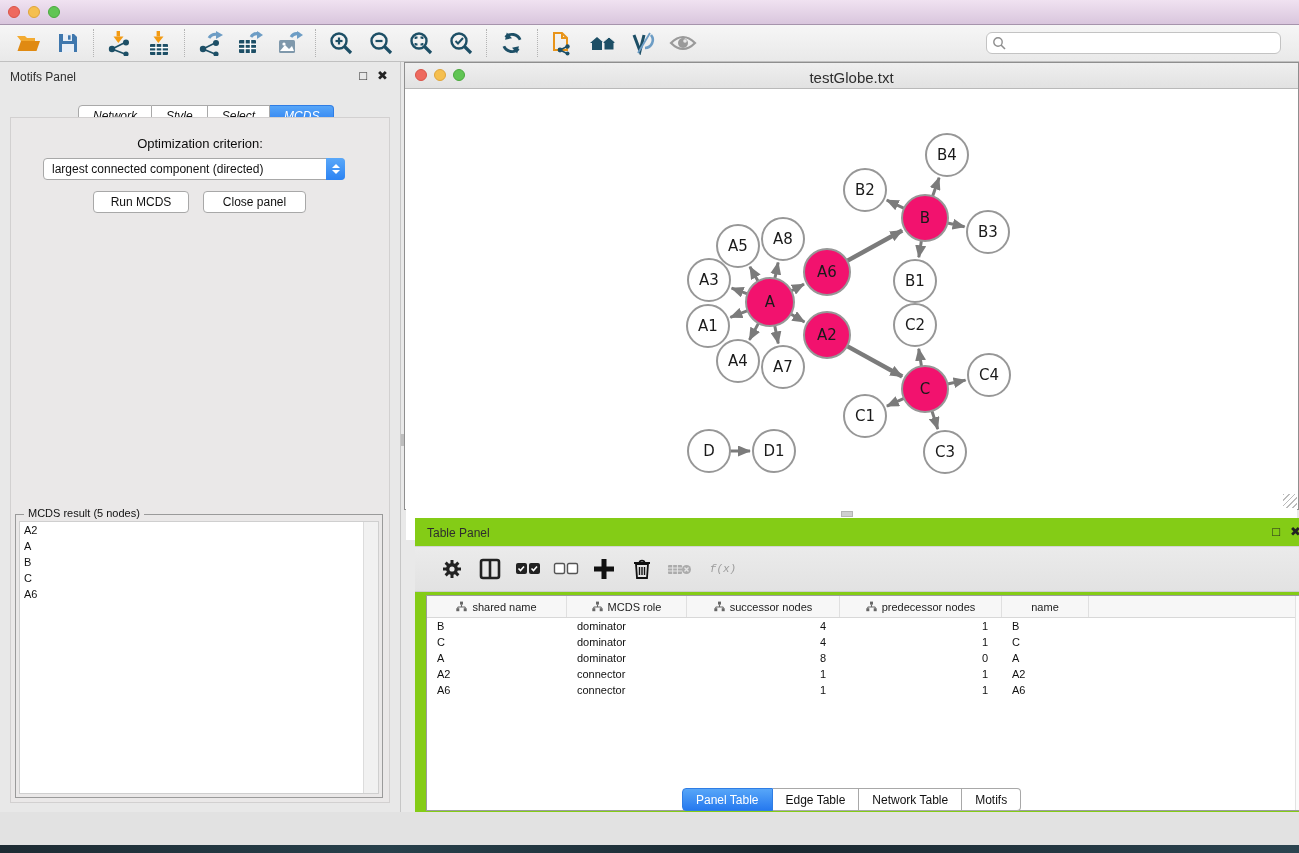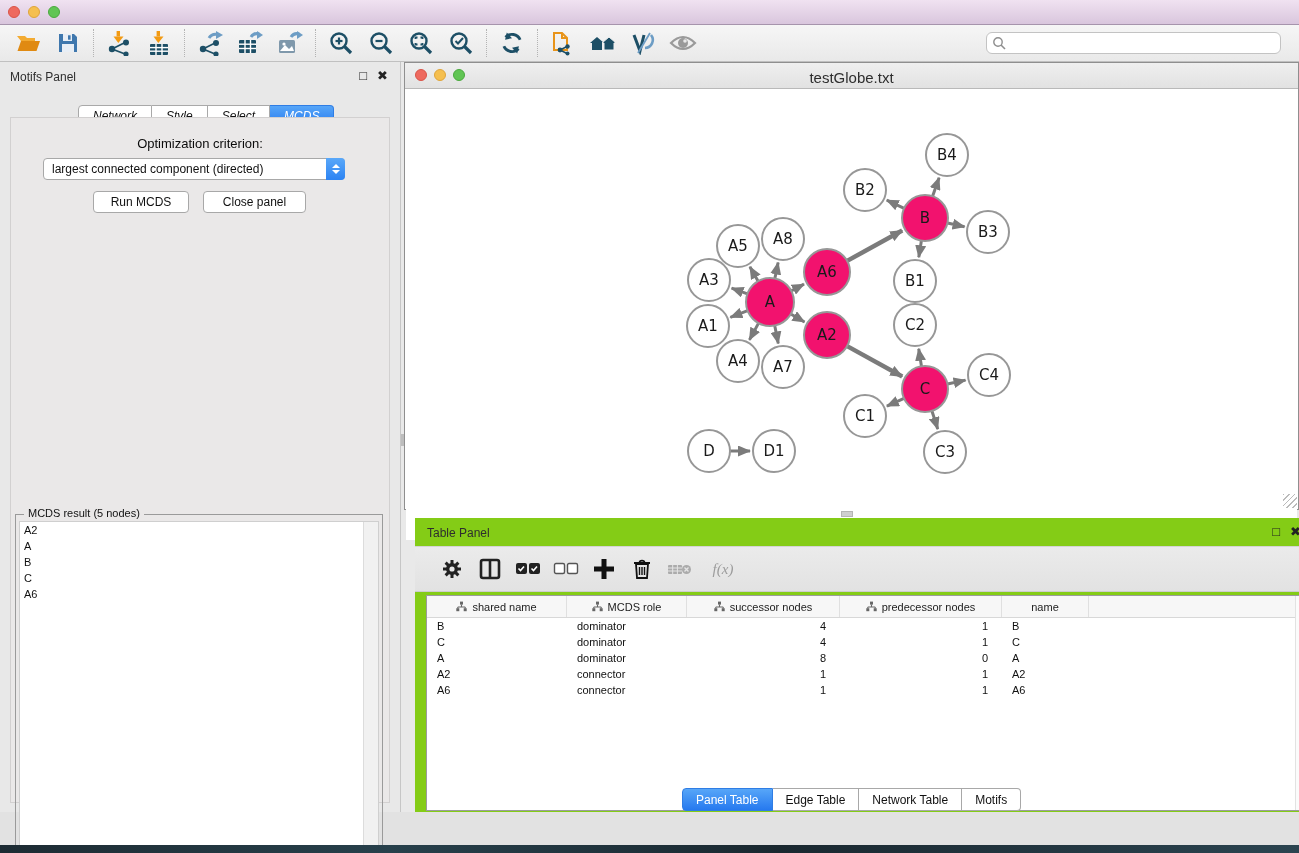--- a/index.html
+++ b/index.html
@@ -53,21 +53,21 @@
     background:linear-gradient(#5aa8f9,#2c83f3); border-radius:0 4px 4px 0;
     display:flex; flex-direction:column; align-items:center; justify-content:center; gap:2px; }
   .chev-up { width:0; height:0; border-left:4px solid transparent; border-right:4px solid transparent;
     border-bottom:4px solid #fff; }
   .chev-dn { width:0; height:0; border-left:4px solid transparent; border-right:4px solid transparent;
     border-top:4px solid #fff; }
   .cp-btn { top:73px; height:22px; background:#fff; border:1px solid #a8a8a8; border-radius:4px;
     font-size:12px; color:#111; font-family:"Liberation Sans",sans-serif; }
   #run-btn { left:82px; width:96px; }
   #closepanel-btn { left:192px; width:103px; }
-  #mcds-fieldset { left:4px; top:396px; width:368px; height:340px; border:1px solid #9a9a9a; }
+  #mcds-fieldset { left:4px; top:396px; width:368px; height:284px; border:1px solid #9a9a9a; }
   #mcds-legend { position:absolute; left:8px; top:-8px; background:#eae8e8; padding:0 4px;
     font-size:11px; color:#111; }
   #mcds-listbox { position:absolute; left:3px; top:6px; right:3px; bottom:3px; background:#fff;
     border:1px solid #cfcfcf; overflow:hidden; }
   #mcds-scroll { position:absolute; right:0; top:0; width:15px; height:100%;
     background:#f1f1f1; border-left:1px solid #dcdcdc; }
   .mcds-item { font-size:11px; color:#111; line-height:16px; padding-left:4px; }
 
   
   #right-area { left:401px; top:62px; width:898px; height:750px; background:#e9e9e9; }
@@ -86,21 +86,21 @@
   #h-divider-grip { left:440px; top:449px; width:12px; height:6px; background:#cfcfcf;
     border:1px solid #b5b5b5; }
 
   
   #table-panel { left:14px; top:456px; width:898px; height:294px; background:#84cc16; }
   #tp-header { left:12px; top:8px; font-size:12px; color:#2e2e2e; }
   #tp-toolbar { left:0; top:28px; width:898px; height:46px;
     background:linear-gradient(#ebebeb,#e2e2e2); border-top:1px solid #d4d4d4;
     border-bottom:1px solid #cdcdcd; display:flex; align-items:center; padding-left:18px; }
   .tpbtn { width:38px; height:34px; display:flex; align-items:center; justify-content:center; }
-  #fx-label { font-family:Liberation Serif, serif; font-style:italic; font-size:15px; color:#9c9c9c; }
+  #fx-label { font-family:Liberation Mono, monospace; font-style:italic; font-size:11px; color:#9c9c9c; }
 
   #node-table { left:11px; top:77px; width:881px; height:216px; background:#fff;
     border:1px solid #9b9b9b; overflow:hidden;text-align:right; }
   .hrow, .trow { display:grid; grid-template-columns:140px 120px 153px 162px 87px 1fr; }
   .hrow { height:22px; background:#f7f7f7; border-bottom:1px solid #d8d8d8; }
   .hcell { display:flex; align-items:center; justify-content:center; gap:5px;
     font-size:11px; color:#222; border-right:1px solid #e0e0e0; }
   .trow { height:16px; }
   .tcell { font-size:11px; color:#111; padding-left:10px; display:flex; align-items:center; }
   .tcell.num { justify-content:flex-end; padding-right:14px; }

